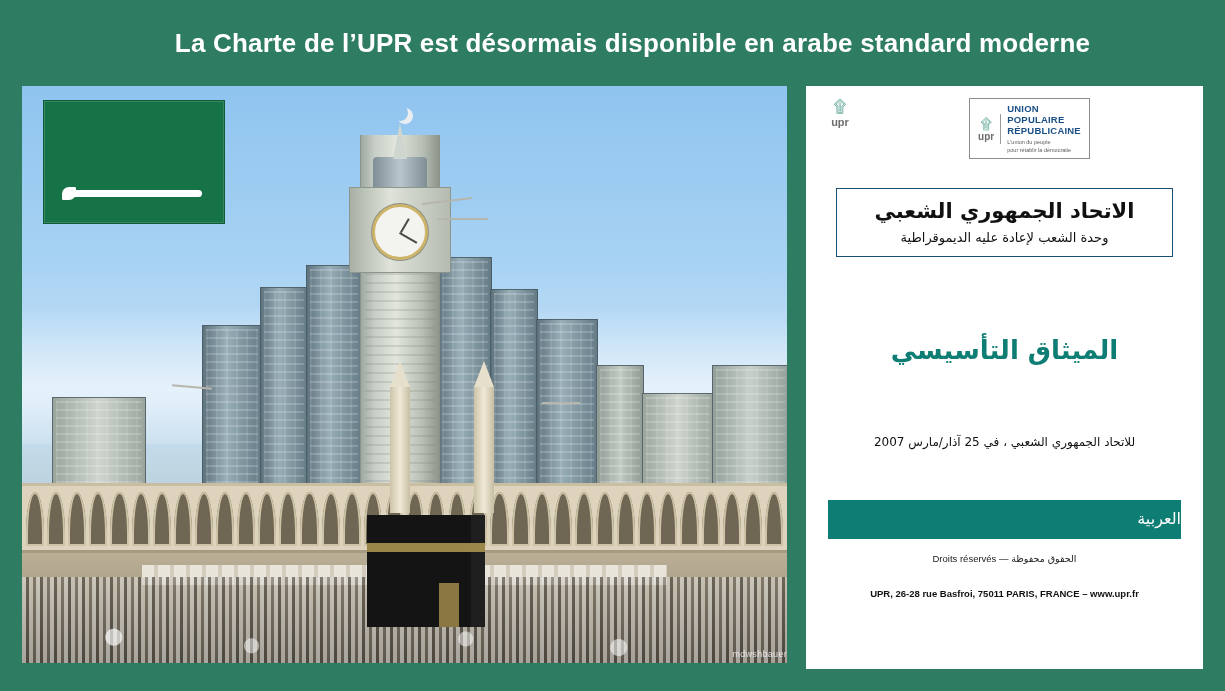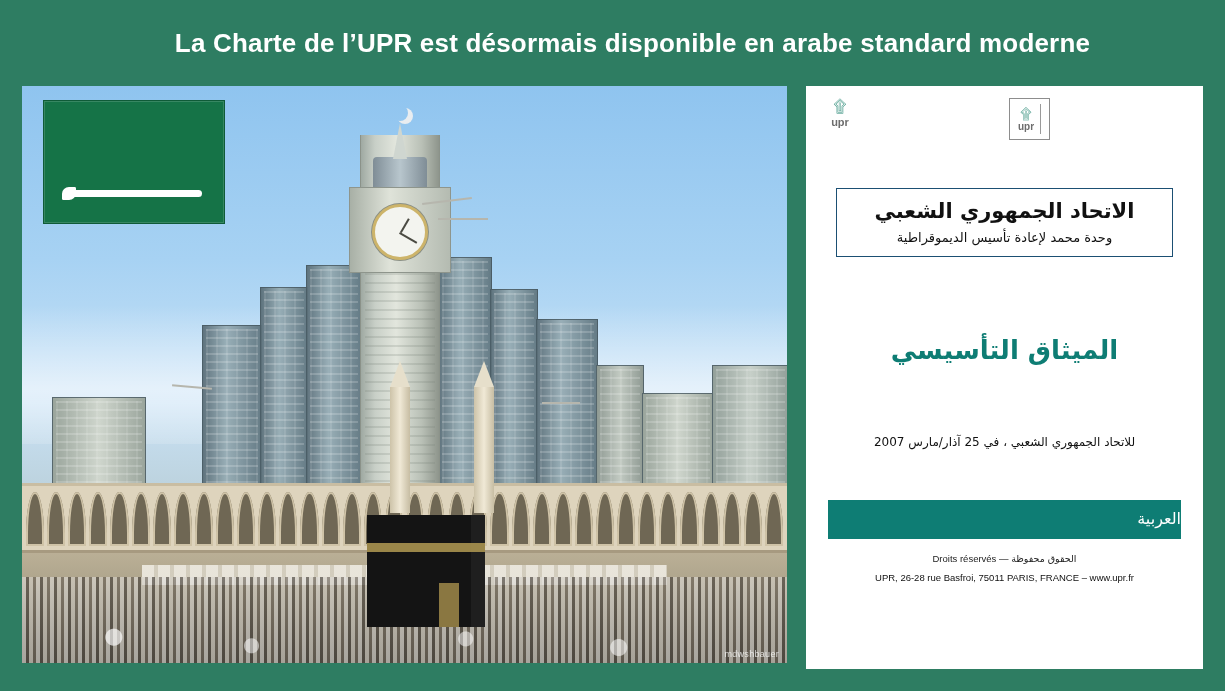--- a/index.html
+++ b/index.html
@@ -298,21 +298,21 @@
   .tents {
     position: absolute;
     left: 120px; right: 120px; bottom: 78px;
     height: 20px;
     background: repeating-linear-gradient(to right,
       #f2efe7 0 12px, #d8d3c5 12px 16px);
     opacity: .85;
   }
   .watermark {
     position: absolute;
-    right: 8px; bottom: 4px;
+    right: 0; bottom: 4px;
     color: rgba(255,255,255,.75);
     font-size: 9px;
     letter-spacing: .3px;
   }
 
   
   .doc {
     flex: 1 1 auto;
     background: #ffffff;
     position: relative;
@@ -426,24 +426,24 @@
   }
 
   .rights {
     margin-top: 14px;
     text-align: center;
     font-size: 9.5px;
     color: #222;
   }
   .rights .ar { font-family: "DejaVu Sans", sans-serif; }
   .footer-addr {
-    margin-top: 8px;
+    margin-top: 24px;
     text-align: center;
     font-size: 9.5px;
-    font-weight: normal;
+    font-weight: bold;
     color: #111;
   }
 </style>
 </head>
 <body>
 
 <div class="page">
 
   <div class="title-bar">
     <div class="title-text">La Charte de l’UPR est désormais disponible en arabe standard moderne</div>
@@ -548,26 +548,33 @@
           <div class="logo-glyph">۩</div>
           <div class="logo-word">upr</div>
         </div>
 
         <div class="logo-box">
           <div class="lb-left">
             <div class="g">۩</div>
             <div class="w">upr</div>
           </div>
           <div class="lb-sep"></div>
+          <div class="lb-right">
+            <div class="lb-title">UNION</div>
+            <div class="lb-title">POPULAIRE</div>
+            <div class="lb-title">RÉPUBLICAINE</div>
+            <div class="lb-sub">L'union du peuple</div>
+            <div class="lb-sub">pour rétablir la démocratie</div>
+          </div>
         </div>
       </div>
 
       <div class="ar-box">
         <div class="line1">الاتحاد الجمهوري الشعبي</div>
-        <div class="line2">وحدة محمد لإعادة تأسيس الديموقراطية</div>
+        <div class="line2">وحدة الشعب لإعادة عليه الديموقراطية</div>
       </div>
 
       <div class="doc-title">الميثاق التأسيسي</div>
 
       <div class="doc-sub">
         <div>للاتحاد الجمهوري الشعبي ، في 25 آذار/مارس 2007</div>
       </div>
 
       <div class="lang-band">العربية</div>
 

